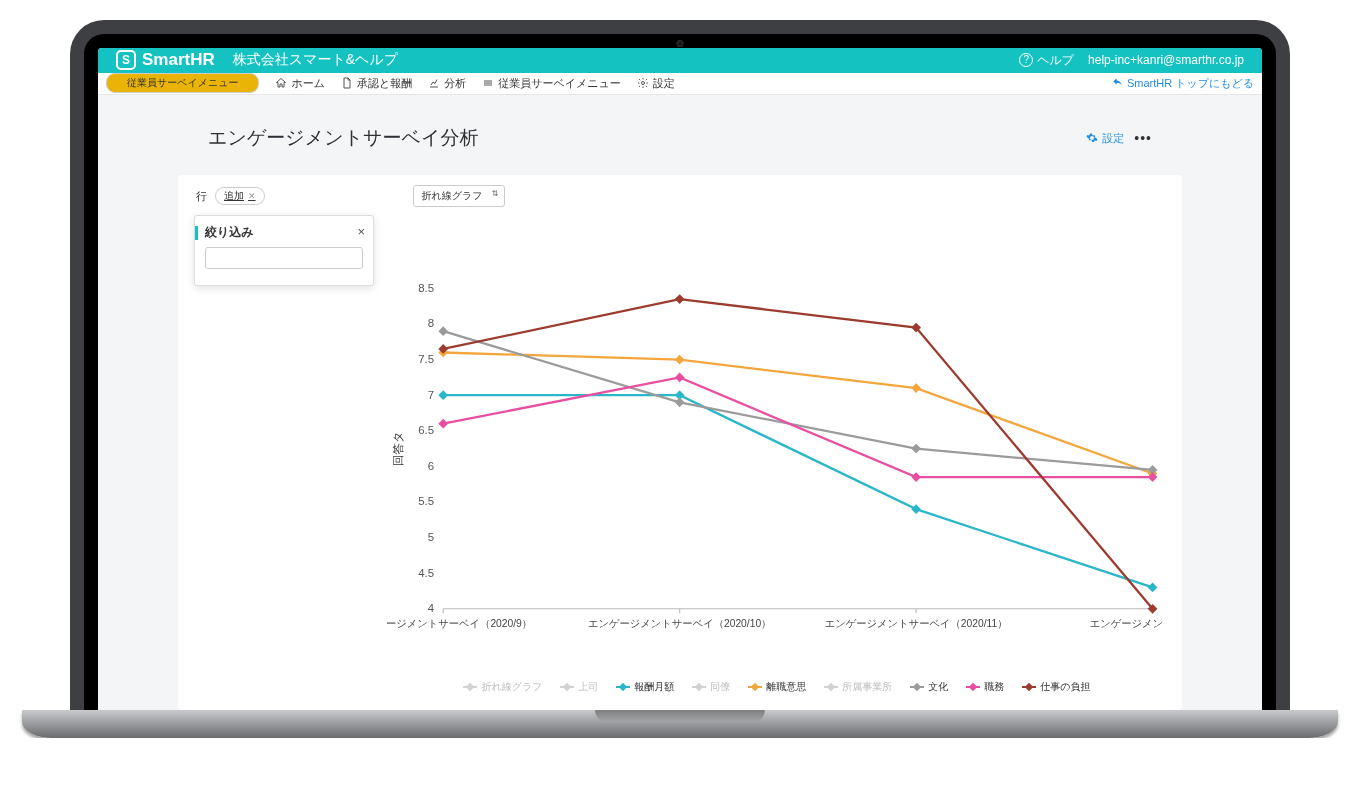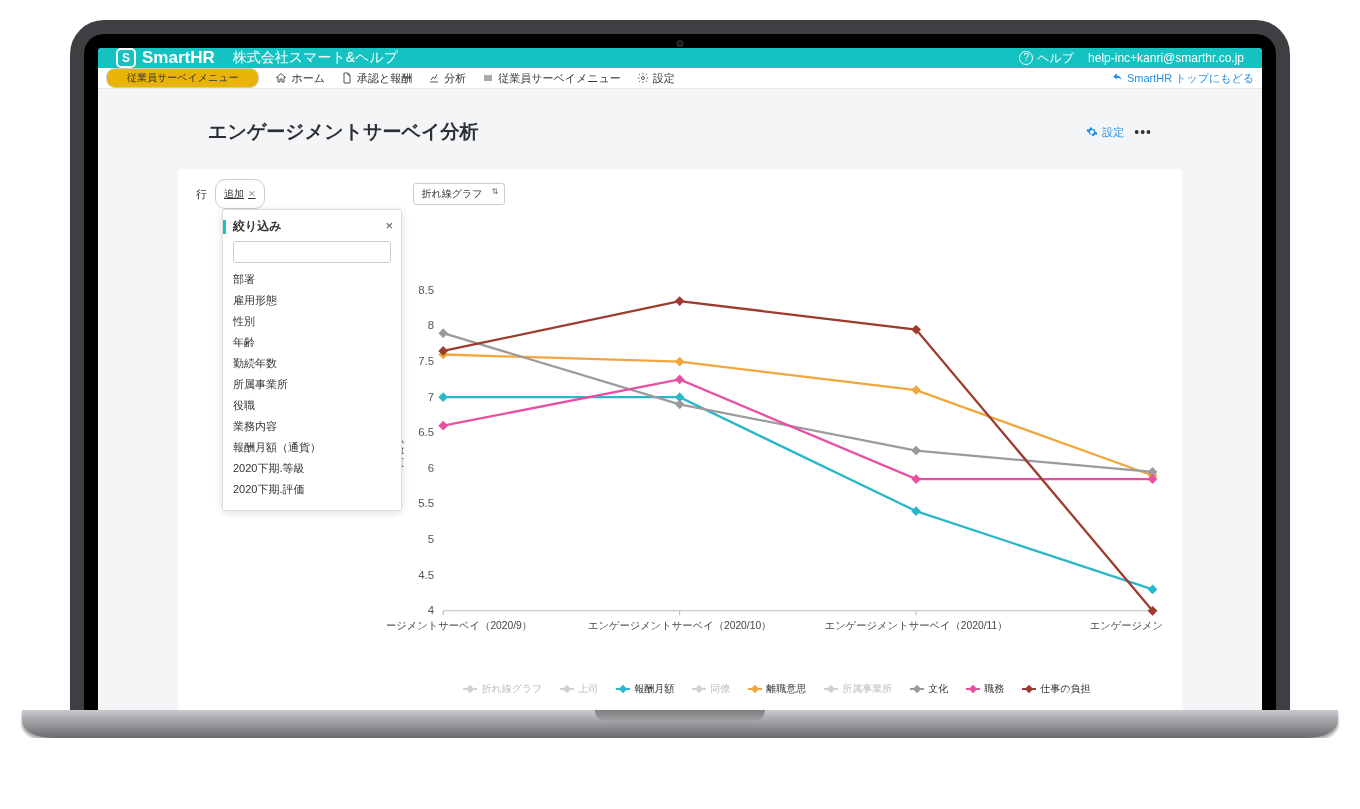--- a/index.html
+++ b/index.html
@@ -67,49 +67,49 @@
 }
 .nav-item { display: flex; align-items: center; gap: 4px; cursor: pointer; }
 .nav-icon { width: 12px; height: 12px; display:inline-block; }
 .navbar .spacer { flex: 1; }
 .back-link { color: #1f8ee7; display:flex;align-items:flex-start;gap:4px;}
 
 
 .page-head {
   background: #f3f5f7; padding: 30px 110px 24px; display: flex; align-items: center;
 }
-.page-title { font-size: 19px; font-weight: 700; color: #2c2f33; }
+.page-title { font-size: 19px; font-weight: 400; color: #2c2f33; }
 .page-head .spacer { flex: 1; }
 .settings-link { color: #1f8ee7; font-size: 11px; display:flex;align-items:center;gap:4px;cursor:pointer;}
 .more-dots { margin-left: 10px; font-size: 14px; color:#333; cursor:pointer; letter-spacing:1px;}
 
 
 .content {
   background: #f3f5f7; flex: 1; padding: 0 80px 0; position: relative;
 }
 .panel {
   background: #fff; border-radius: 4px; padding: 10px 18px 16px; position: relative;
   min-height: 500px;
 }
 .row-controls { display:flex; align-items:center; gap:8px; font-size:11px; color:#333; margin-bottom:4px;}
 .add-chip {
-  border:1px solid #ccc; border-radius:10px; padding:7px 8px; display:inline-flex;align-items:center;gap:4px;font-size:10px;text-decoration:underline;
+  border:1px solid #ccc; border-radius:10px; padding:1px 8px; display:inline-flex;align-items:center;gap:4px;font-size:10px;text-decoration:underline;
 }
 .add-chip .rm { font-size:9px; color:#999; }
 .chart-type {
   margin-left:140px; border:1px solid #ccc; border-radius:3px; padding:3px 22px 3px 8px;
   font-size:10px; background:#fff; position:relative; display:inline-block;cursor:pointer;
 }
 .chart-type::after { content:"⇅"; position:absolute; right:6px; top:3px; font-size:8px; color:#666;}
 
 
 .popover {
   position:absolute; left:16px; top:40px; width:180px; background:#fff;
   border:1px solid #ddd; box-shadow:0 2px 8px rgba(0,0,0,.12); border-radius:3px;
-  padding:8px 10px 10px; z-index:5; font-size:11px; color:#333;margin-left:28px;
+  padding:8px 10px 10px; z-index:5; font-size:11px; color:#333;
 }
 .popover .accent { position:absolute; left:0; top:10px; width:3px; height:14px; background:#14c2c2;}
 .popover h4 { font-size:12px; font-weight:700; margin-bottom:6px;}
 .popover .close { position:absolute; right:8px; top:8px; font-size:13px; cursor:pointer; color:#555;}
 .popover input { width:100%; border:1px solid #ccc; border-radius:3px; height:22px; padding:0 6px; font-size:11px; margin-bottom:6px;}
 .popover ul { list-style:none; }
 .popover li { padding:3px 0; cursor:pointer;}
 
 
 .chart-wrap { margin-left:190px; margin-top:70px; position:relative;}
@@ -217,33 +217,20 @@
               <span class="rm">✕</span>
             </span>
             <span class="chart-type">折れ線グラフ</span>
           </div>
 
           <div class="popover">
             <span class="accent"></span>
             <h4>絞り込み</h4>
             <span class="close">×</span>
             <input type="text" placeholder="" style="">
-            <ul id="filter-list">
-                <li>部署</li>
-                <li>雇用形態</li>
-                <li>性別</li>
-                <li>年齢</li>
-                <li>勤続年数</li>
-                <li>所属事業所</li>
-                <li>役職</li>
-                <li>業務内容</li>
-                <li>報酬月額（通貨）</li>
-                <li>2020下期.等級</li>
-                <li>2020下期.評価</li>
-              </ul>
           </div>
 
           <div class="chart-wrap">
             <svg class="chart" viewBox="0 0 680 340">
               <g id="chart-g">
                   <text class="axis" x="42" y="293" text-anchor="end" font-size="10" fill="#555">4</text>
                   <text class="axis" x="42" y="261.8888888888889" text-anchor="end" font-size="10" fill="#555">4.5</text>
                   <text class="axis" x="42" y="230.77777777777777" text-anchor="end" font-size="10" fill="#555">5</text>
                   <text class="axis" x="42" y="199.66666666666669" text-anchor="end" font-size="10" fill="#555">5.5</text>
                   <text class="axis" x="42" y="168.55555555555554" text-anchor="end" font-size="10" fill="#555">6</text>

